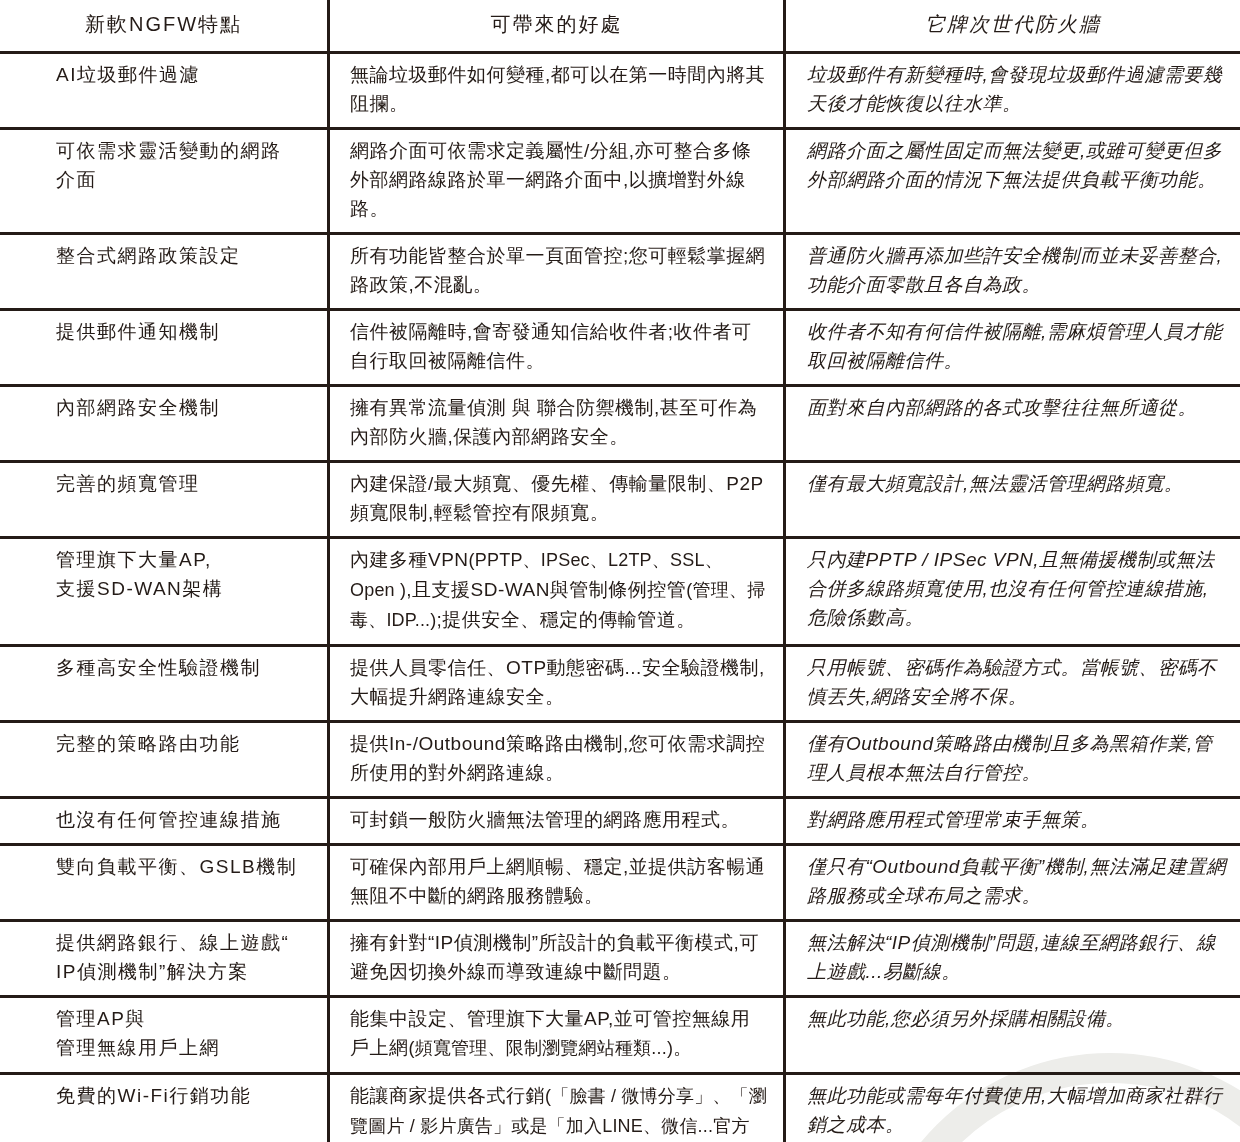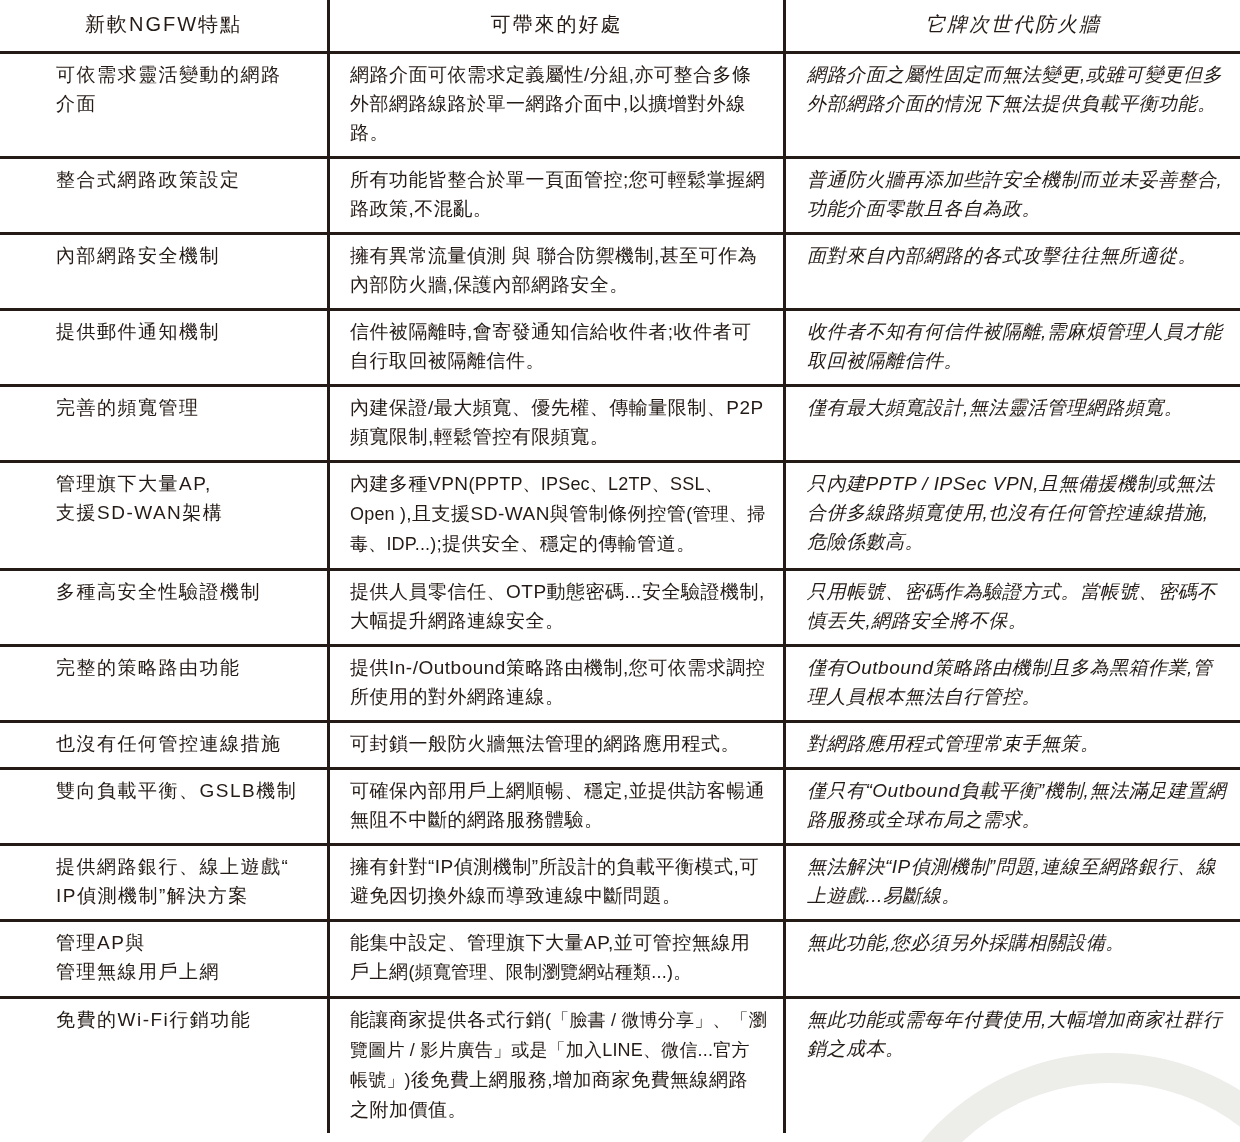--- a/index.html
+++ b/index.html
@@ -74,39 +74,44 @@
 <div class="page">
   <div class="watermark"></div>
 
   <div class="cmp-table">
     <div class="row header-row">
       <div class="cell col1">新軟NGFW特點</div>
       <div class="cell col2">可帶來的好處</div>
       <div class="cell col3">它牌次世代防火牆</div>
     </div>
 
+  <div class="row">
+        <div class="cell col1"><span>AI垃圾郵件過濾</span></div>
+        <div class="cell col2"><span>無論垃圾郵件如何變種,都可以在第一時間內將其阻攔。</span></div>
+        <div class="cell col3"><span>垃圾郵件有新變種時,會發現垃圾郵件過濾需要幾天後才能恢復以往水準。</span></div>
+      </div>
       <div class="row">
         <div class="cell col1"><span>可依需求靈活變動的網路</span><br><span>介面</span></div>
         <div class="cell col2"><span>網路介面可依需求定義屬性/分組,亦可整合多條外部網路線路於單一網路介面中,以擴增對外線路。</span></div>
         <div class="cell col3"><span>網路介面之屬性固定而無法變更,或雖可變更但多外部網路介面的情況下無法提供負載平衡功能。</span></div>
       </div>
       <div class="row">
         <div class="cell col1"><span>整合式網路政策設定</span></div>
         <div class="cell col2"><span>所有功能皆整合於單一頁面管控;您可輕鬆掌握網路政策,不混亂。</span></div>
         <div class="cell col3"><span>普通防火牆再添加些許安全機制而並未妥善整合,功能介面零散且各自為政。</span></div>
       </div>
       <div class="row">
+        <div class="cell col1"><span>提供郵件通知機制</span></div>
+        <div class="cell col2"><span>信件被隔離時,會寄發通知信給收件者;收件者可自行取回被隔離信件。</span></div>
+        <div class="cell col3"><span>收件者不知有何信件被隔離,需麻煩管理人員才能取回被隔離信件。</span></div>
+      </div>
+      <div class="row">
         <div class="cell col1"><span>內部網路安全機制</span></div>
         <div class="cell col2"><span>擁有異常流量偵測 與 聯合防禦機制,甚至可作為內部防火牆,保護內部網路安全。</span></div>
         <div class="cell col3"><span>面對來自內部網路的各式攻擊往往無所適從。</span></div>
-      </div>
-      <div class="row">
-        <div class="cell col1"><span>提供郵件通知機制</span></div>
-        <div class="cell col2"><span>信件被隔離時,會寄發通知信給收件者;收件者可自行取回被隔離信件。</span></div>
-        <div class="cell col3"><span>收件者不知有何信件被隔離,需麻煩管理人員才能取回被隔離信件。</span></div>
       </div>
       <div class="row">
         <div class="cell col1"><span>完善的頻寬管理</span></div>
         <div class="cell col2"><span>內建保證/最大頻寬、優先權、傳輸量限制、P2P頻寬限制,輕鬆管控有限頻寬。</span></div>
         <div class="cell col3"><span>僅有最大頻寬設計,無法靈活管理網路頻寬。</span></div>
       </div>
       <div class="row">
         <div class="cell col1"><span>管理旗下大量AP,</span><br><span>支援SD-WAN架構</span></div>
         <div class="cell col2"><span>內建多種VPN</span><span class="sm">(PPTP、IPSec、L2TP、SSL、Open )</span><span>,且支援SD-WAN與管制條例控管</span><span class="sm">(管理、掃毒、IDP...)</span><span>;提供安全、穩定的傳輸管道。</span></div>
         <div class="cell col3"><span>只內建PPTP / IPSec VPN,且無備援機制或無法合併多線路頻寬使用,也沒有任何管控連線措施,危險係數高。</span></div>

